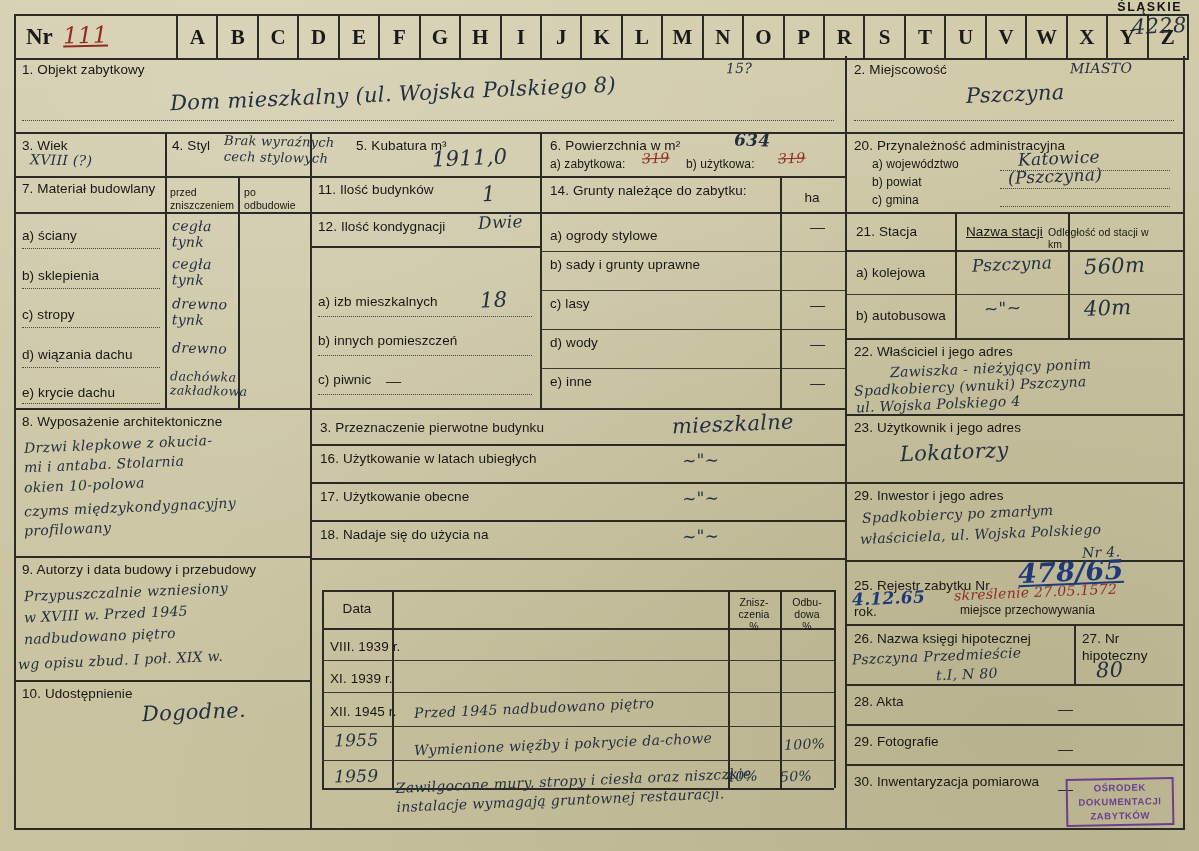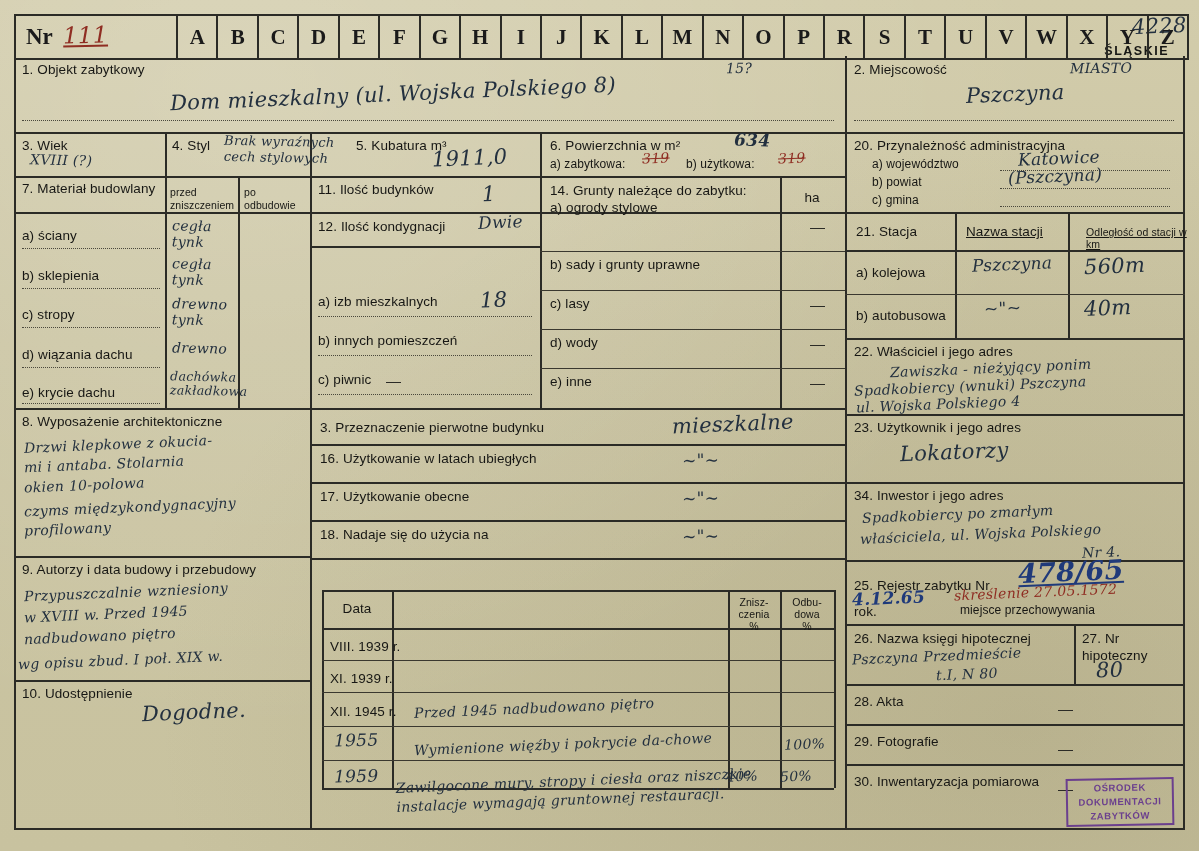--- a/index.html
+++ b/index.html
@@ -67,21 +67,21 @@
   .alpha-cell{flex:1;border-right:2px solid #2b2b26;display:flex;align-items:center;justify-content:center;font-weight:bold;font-size:21px;font-family:"Liberation Serif", serif;}
   .alpha-cell:last-child{border-right:none;}
   .dash{position:absolute;font-size:15px;color:#2b2b26;}
 </style>
 </head>
 <body>
 
 <div class="paper"></div>
 <div class="sheet">
 
-  <div class="lbl bold" style="right:30px;top:0px;font-size:12.5px;letter-spacing:1.5px;margin-top:44px;">ŚLĄSKIE</div>
+  <div class="lbl bold" style="right:17px;top:0px;font-size:12.5px;letter-spacing:1.5px;">ŚLĄSKIE</div>
   <div class="hw st" style="right:12px;top:14px;font-size:21px;">4228</div>
 
   <div id="alpha-strip">
     <div class="alpha-nr">
       <span style="font-family:'Liberation Serif',serif;font-weight:bold;font-size:23px;">Nr</span>
       <span class="hw red" style="position:relative;font-size:23px;text-decoration:underline;top:-2px;">111</span>
     </div>
     <div class="alpha-cells">
       <div class="alpha-cell">A</div>
       <div class="alpha-cell">B</div>
@@ -226,21 +226,21 @@
   <div class="lbl" style="left:318px;top:333px;">b) innych pomieszczeń</div>
   <div class="dots" style="left:318px;top:355px;width:214px;"></div>
   <div class="lbl" style="left:318px;top:372px;">c) piwnic</div>
   <div class="dash" style="left:386px;top:372px;">—</div>
   <div class="dots" style="left:318px;top:394px;width:214px;"></div>
 
   <div class="lbl" style="left:550px;top:182px;width:200px;line-height:1.3;">14. Grunty należące do zabytku:</div>
   <div class="lbl ctr" style="left:780px;top:190px;width:64px;">ha</div>
   <div class="ln hl" style="left:540px;top:212px;width:305px;"></div>
 
-  <div class="lbl" style="left:550px;top:200px;">a) ogrody stylowe</div>
+  <div class="lbl" style="left:550px;top:228px;">a) ogrody stylowe</div>
   <div class="dash" style="left:810px;top:218px;">—</div>
   <div class="ln hl thin" style="left:540px;top:251px;width:305px;height:1px;"></div>
 
   <div class="lbl" style="left:550px;top:257px;">b) sady i grunty uprawne</div>
   <div class="ln hl thin" style="left:540px;top:290px;width:305px;height:1px;"></div>
 
   <div class="lbl" style="left:550px;top:296px;">c) lasy</div>
   <div class="dash" style="left:810px;top:296px;">—</div>
   <div class="ln hl thin" style="left:540px;top:329px;width:305px;height:1px;"></div>
 
@@ -302,41 +302,41 @@
 
   <div class="ln hl" style="left:845px;top:212px;width:340px;"></div>
   <div class="ln hl" style="left:845px;top:250px;width:340px;"></div>
   <div class="ln vl" style="left:955px;top:212px;height:126px;"></div>
   <div class="ln vl" style="left:1068px;top:212px;height:126px;"></div>
   <div class="ln hl thin" style="left:845px;top:294px;width:340px;height:1px;"></div>
   <div class="ln hl" style="left:845px;top:338px;width:340px;"></div>
 
   <div class="lbl" style="left:856px;top:224px;">21. Stacja</div>
   <div class="lbl" style="left:966px;top:224px;text-decoration:underline;">Nazwa stacji</div>
-  <div class="lbl xs" style="left:1086px;top:226px;width:110px;text-decoration:underline;">Odległość od stacji w km</div>
+  <div class="lbl xs" style="left:1048px;top:226px;width:110px;">Odległość od stacji w km</div>
 
   <div class="lbl" style="left:856px;top:265px;">a) kolejowa</div>
   <div class="hw st" style="left:972px;top:254px;">Pszczyna</div>
   <div class="hw lg st" style="left:1084px;top:254px;">560m</div>
 
   <div class="lbl" style="left:856px;top:308px;">b) autobusowa</div>
   <div class="hw st" style="left:984px;top:298px;">~"~</div>
   <div class="hw lg st" style="left:1084px;top:296px;">40m</div>
 
   <div class="lbl" style="left:854px;top:344px;">22. Właściciel i jego adres</div>
   <div class="hw sm st" style="left:890px;top:360px;">Zawiszka - nieżyjący ponim</div>
   <div class="hw sm st" style="left:854px;top:378px;">Spadkobiercy (wnuki) Pszczyna</div>
   <div class="hw sm st" style="left:856px;top:396px;">ul. Wojska Polskiego 4</div>
   <div class="ln hl" style="left:845px;top:414px;width:340px;"></div>
 
   <div class="lbl" style="left:854px;top:420px;">23. Użytkownik i jego adres</div>
   <div class="hw lg st" style="left:900px;top:440px;">Lokatorzy</div>
   <div class="ln hl" style="left:845px;top:482px;width:340px;"></div>
 
-  <div class="lbl" style="left:854px;top:488px;">34. Inwestor i jego adres</div>
+  <div class="lbl" style="left:854px;top:488px;">29. Inwestor i jego adres</div>
   <div class="hw sm st" style="left:862px;top:506px;">Spadkobiercy po zmarłym</div>
   <div class="hw sm st" style="left:860px;top:526px;">właściciela, ul. Wojska Polskiego</div>
   <div class="hw sm st" style="left:1082px;top:544px;">Nr 4.</div>
   <div class="ln hl" style="left:845px;top:560px;width:340px;"></div>
 
   <div class="lbl" style="left:854px;top:578px;">25. Rejestr zabytku Nr</div>
   <div class="hw blue xl st" style="left:1018px;top:556px;text-decoration:underline;">478/65</div>
   <div class="lbl" style="left:854px;top:604px;">rok.</div>
   <div class="hw blue st" style="left:852px;top:588px;font-weight:bold;">4.12.65</div>
   <div class="hw red sm st" style="left:954px;top:584px;">skreślenie 27.05.1572</div>

